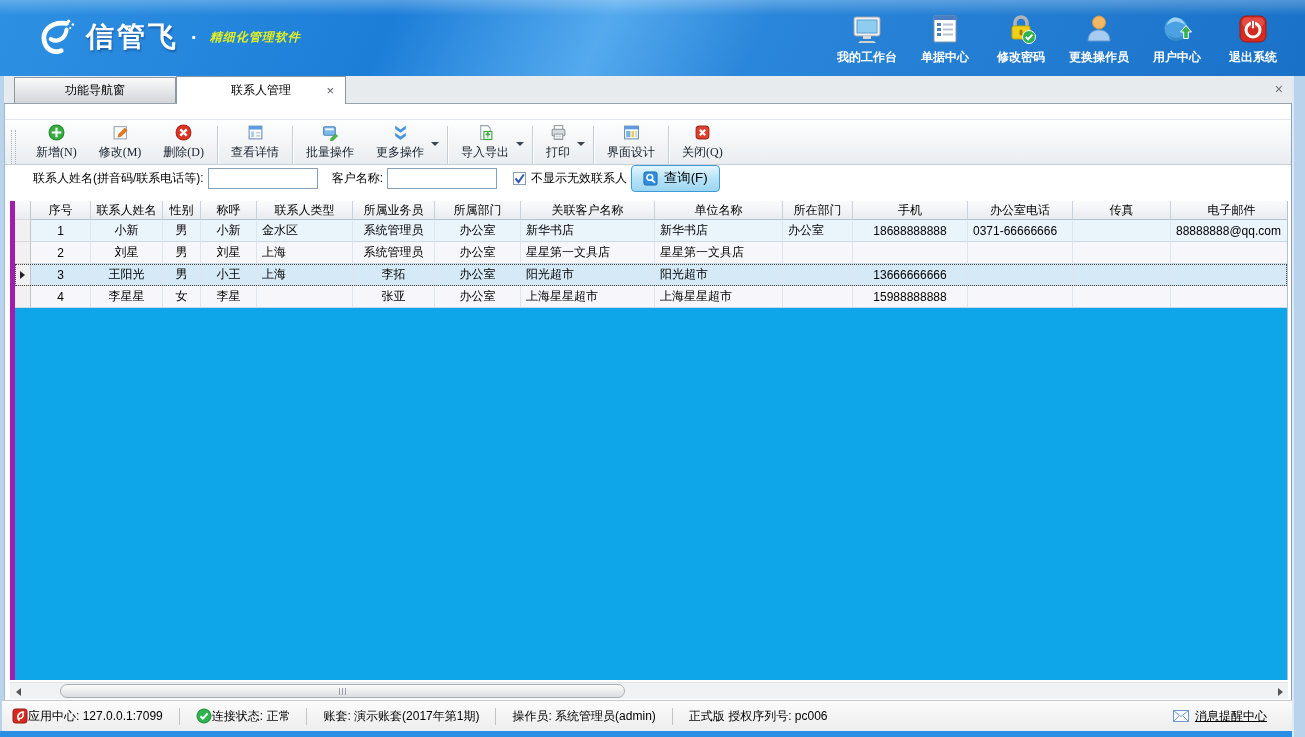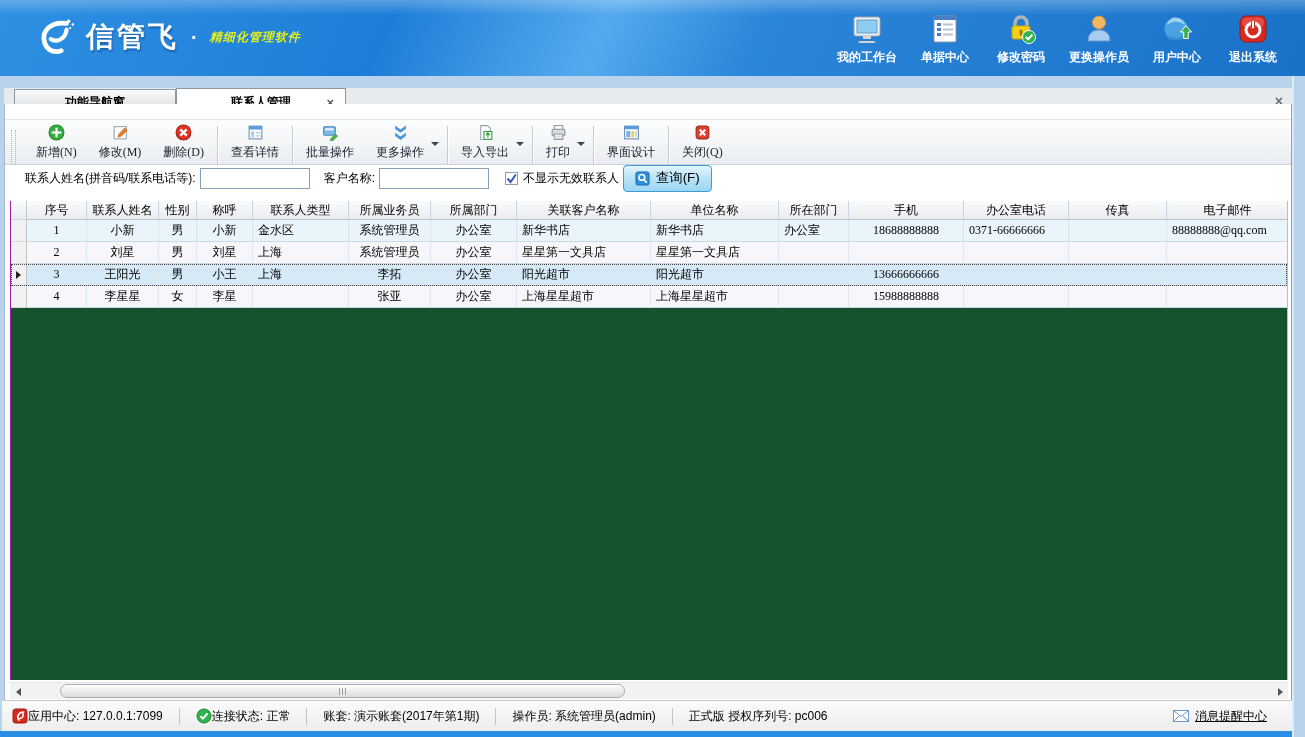--- a/index.html
+++ b/index.html
@@ -20,23 +20,23 @@
   .brand-name { font-size:28px; font-weight:bold; color:#fff; letter-spacing:3px;
                 text-shadow:1px 2px 2px rgba(0,20,80,.35); }
   .brand-dot { font-size:20px; font-weight:bold; color:#fff; margin:0 2px; }
   .brand-tagline { font-size:12px; font-weight:bold; font-style:italic; color:#e4ef1f; letter-spacing:1px;}
   .nav { position:absolute; right:24px; top:13px; display:flex; gap:20px;margin-left:42px; }
   .nav-item { display:flex; flex-direction:column; align-items:center; gap:4px;
               min-width:56px; color:#fff; font-weight:bold; cursor:pointer; }
   .nav-item .ic svg { width:32px; height:32px; }
 
   
-  .tabbar { position:absolute; top:88px; left:4px; width:1288px; height:28px;
+  .tabbar { position:absolute; top:76px; left:4px; width:1288px; height:28px;
     background:#e8ebee; border-bottom:1px solid #98a2ac; display:flex; align-items:flex-end;
-    padding-left:10px;font-weight:bold; }
+    padding-left:10px; }
   .tab { height:26px; line-height:25px; text-align:center; border:1px solid #8d98a2;
          border-bottom:none; position:relative; cursor:pointer; }
   .tab-inactive { width:162px; background:linear-gradient(#fafafa,#d2d5d9); }
   .tab-active { width:170px; background:#fff; height:28px; line-height:27px; margin-bottom:-1px; }
   .tab-close { position:absolute; right:11px; top:0; color:#556; font-size:13px; cursor:pointer; }
   .tabbar-close { position:absolute; right:9px; top:7px; color:#66707c; font-size:14px;
                   line-height:13px; cursor:pointer; }
 
   
   .content { position:absolute; top:104px; left:4px; width:1288px; height:596px; background:#fff;
@@ -51,38 +51,38 @@
   .tgroup { display:flex; align-items:center; }
   .tbtn-wrap { display:flex; align-items:center; }
   .tbtn { display:flex; flex-direction:column; align-items:center; gap:3px; padding:3px 11px;
           color:#15202c; cursor:pointer; }
   .tbtn .ic svg { width:17px; height:17px; }
   .caret { width:0; height:0; border:4px solid transparent; border-top-color:#3a4450;
            margin:6px 6px 0 -4px; }
   .tsep { width:1px; height:38px; background:#c6ccd3; box-shadow:1px 0 0 #fff; margin:0 2px; }
 
   
-  .filter { position:absolute; top:52px; left:8px; right:0; height:44px; display:flex;
+  .filter { position:absolute; top:52px; left:16px; right:0; height:44px; display:flex;
             align-items:center; padding-left:12px; }
   .flabel { white-space:nowrap; }
   .tinput { width:110px; height:21px; border:1px solid #86a0ba; background:#fff;
             margin-left:4px; font:inherit; padding:0 3px; }
   .gap1 { margin-left:14px; }
   .chkwrap { display:flex; align-items:center; margin-left:16px; cursor:pointer; }
   .chk { width:13px; height:13px; border:1px solid #8aa0b6; background:#fff; display:inline-flex;
          align-items:center; justify-content:center; margin-right:5px; }
   .chk svg { width:11px; height:11px; }
   .query-btn { margin-left:4px; height:27px; padding:0 11px; display:flex; align-items:center;
     gap:6px; background:linear-gradient(#e4f5fd,#b8e3f8 48%,#9ed6f2); border:1px solid #3e9ad8;
     border-radius:4px; cursor:pointer; }
   .query-btn .ic svg { width:15px; height:15px; }
 
   
-  .grid { position:absolute; top:97px; left:5px; right:3px; bottom:20px; background:#14532d;
-          border-left:1px solid #a21caf; border-right:1px solid #b4c0cc; overflow:hidden;font-family:Liberation Serif, serif; }
+  .grid { position:absolute; top:97px; left:5px; right:3px; bottom:20px; background:#0ea5e9;
+          border-left:5px solid #a21caf; border-right:1px solid #b4c0cc; overflow:hidden; }
   .grow { display:flex; height:22px; cursor:pointer; }
   .ghead { height:19px; cursor:default; }
   .gcell { flex:none; border-right:1px solid #dde6ee; border-bottom:1px solid #cbd9e5;
            overflow:hidden; white-space:nowrap; display:flex; align-items:center;
            justify-content:center; height:100%; }
   .gcell.al { justify-content:flex-start; padding-left:5px; }
   .ghead .gcell { background:linear-gradient(#fafbfc,#e9ecf0); border-right:1px solid #c7d4e0;
                   border-bottom:1px solid #b4c4d2; justify-content:center; padding-left:0; }
   .gutter { width:16px; flex:none; background:#f1f1f1; border-right:1px solid #c2c6ca;
             border-bottom:1px solid #d6d8da; display:flex; align-items:center; justify-content:center; }

